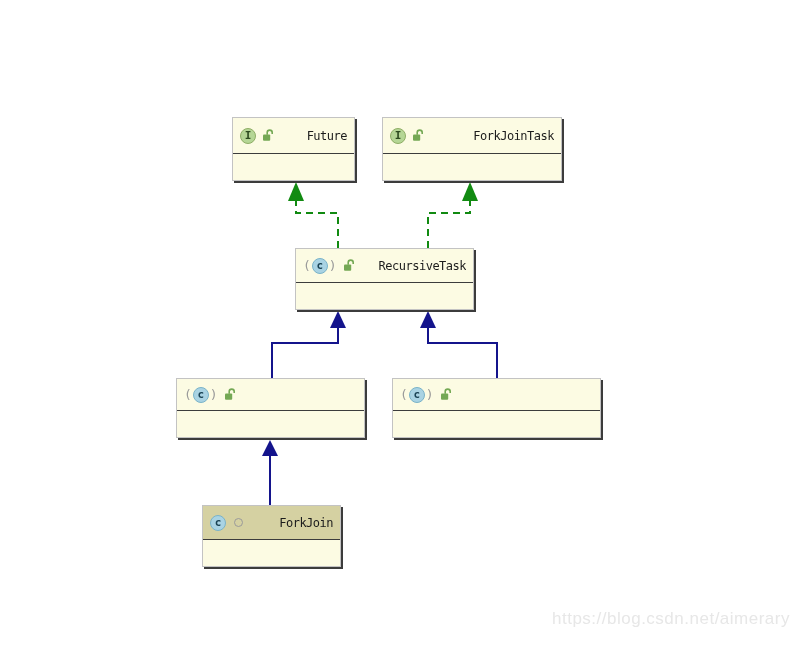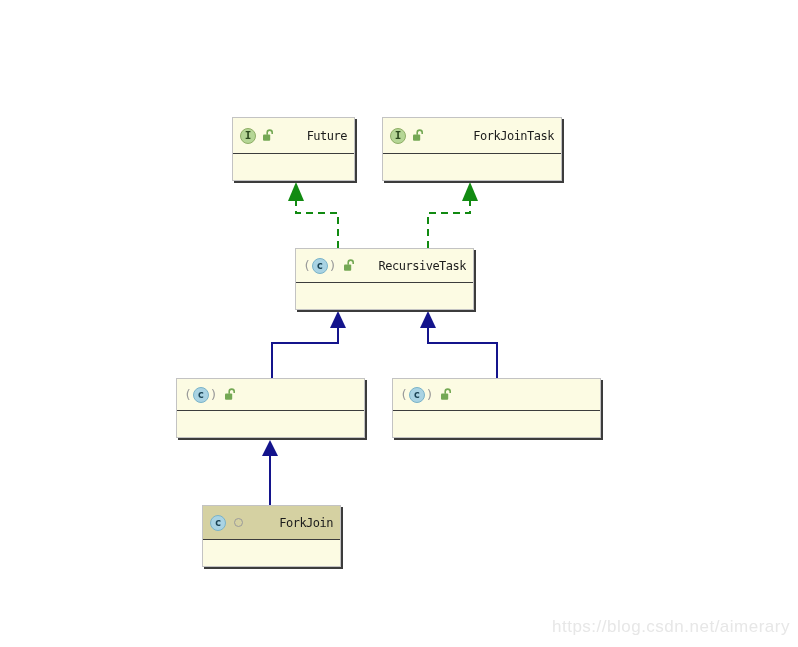--- a/index.html
+++ b/index.html
@@ -37,21 +37,21 @@
   .cicon{display:flex;align-items:center;}
   .cicon.abstract::before{content:"(";color:#9a9a9a;font-size:13px;margin-right:1px;}
   .cicon.abstract::after{content:")";color:#9a9a9a;font-size:13px;margin-left:1px;}
   .lock{margin-left:6px;flex:0 0 auto;display:flex;align-items:center;}
   .pkg-ring{
     width:7px;height:7px;border:1.5px solid #9a9a9a;border-radius:50%;
     margin-left:8px;flex:0 0 auto;box-sizing:content-box;
   }
   
   .watermark{
-    position:absolute;right:8px;bottom:10px;z-index:3;
+    position:absolute;right:8px;bottom:18px;z-index:3;
     font-family:"Liberation Sans","DejaVu Sans",sans-serif;
     font-size:17px;color:#e7e7e7;letter-spacing:0.5px;
   }
 </style>
 </head>
 <body>
 
 <div id="canvas">
 
   <svg class="edges" width="798" height="647" viewBox="0 0 798 647">

